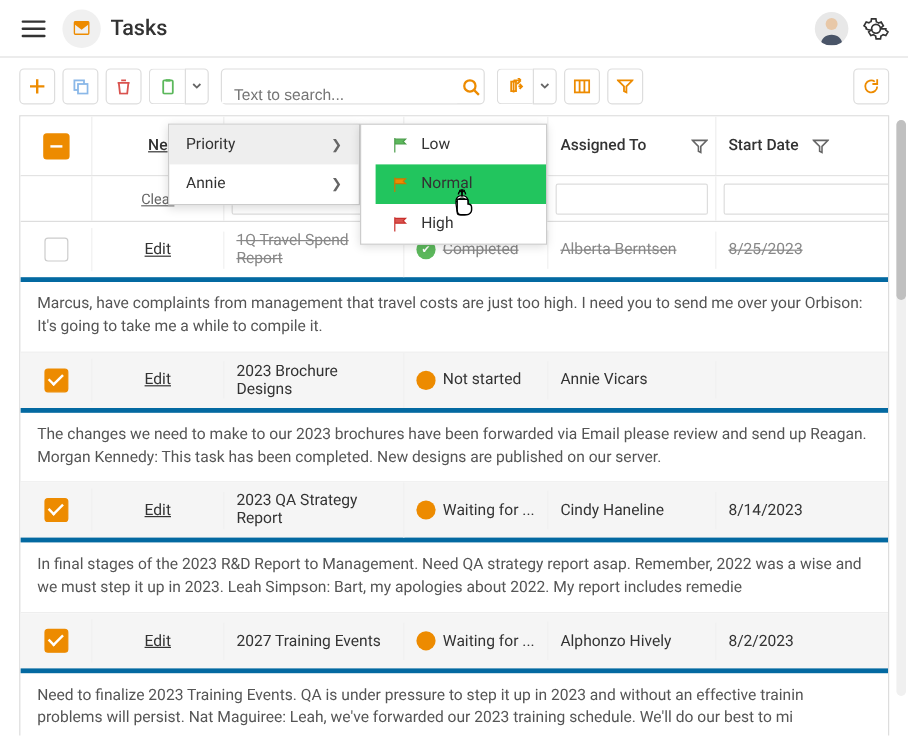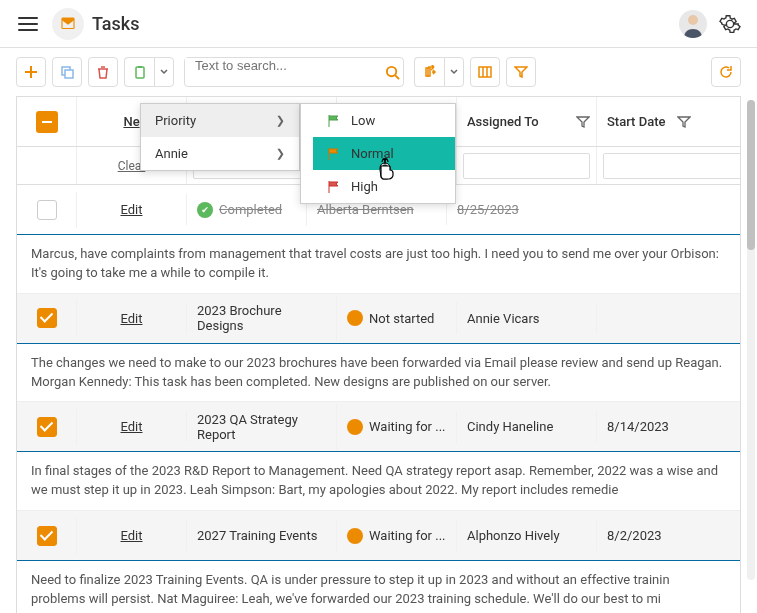--- a/index.html
+++ b/index.html
@@ -11,21 +11,21 @@
 .app-title { font-size: 18px; font-weight: 500; }
 .header-spacer { flex: 1; }
 .avatar { width: 28px; height: 28px; border-radius: 50%; background: #e8e8e8; margin-right: 12px; display:flex; align-items:flex-end; justify-content:center; overflow:hidden; }
 .gear { width: 22px; height: 22px; cursor: pointer; }
 
 .toolbar { display: flex; align-items: center; padding: 8px 16px; gap: 6px; height: 48px; }
 .tbtn { width: 30px; height: 30px; border: 1px solid #ddd; border-radius: 4px; background: #fff; display: flex; align-items: center; justify-content: center; cursor: pointer; }
 .tbtn-group { display: flex; }
 .tbtn-group .tbtn:first-child { border-radius: 4px 0 0 4px; border-right: none; }
 .tbtn-group .tbtn:last-child { border-radius: 0 4px 4px 0; }
-.search-wrap { display: flex; align-items: flex-start; border: 1px solid #ddd; border-radius: 4px; height: 30px; width: 220px; margin-left: 4px; }
+.search-wrap { display: flex; align-items: flex-end; border: 1px solid #ddd; border-radius: 4px; height: 30px; width: 220px; margin-left: 4px; }
 .search-input { flex: 1; border: none; outline: none; padding: 0 10px; font-size: 13px; }
 .search-btn { width: 30px; height: 28px; border: none; background: none; color: #ed8b00; cursor: pointer; display:flex;align-items:center;justify-content:center; }
 .toolbar-spacer { flex: 1; }
 
 .grid { position: relative; margin: 0 16px; border: 1px solid #ddd; height: 540px; overflow: hidden; }
 .grid-header { display: flex; background: #fff; border-bottom: 1px solid #ddd; height: 50px; }
 .gh-cell { border-right: 1px solid #eee; padding: 6px 10px; display: flex; align-items: center; font-weight: 500; font-size: 13px; position: relative; }
 .gh-cell:last-child { border-right: none; }
 .col-sel { width: 60px; justify-content: center; }
 .col-edit { width: 110px; justify-content: center; }
@@ -37,21 +37,21 @@
 .checkbox-all { width: 22px; height: 22px; background: #ed8b00; border-radius: 3px; display: flex; align-items: center; justify-content: center; }
 .checkbox-all::after { content: ''; width: 10px; height: 2px; background: #fff; }
 .filter-row { display: flex; border-bottom: 1px solid #ddd; height: 38px; background: #fff; }
 .fr-cell { border-right: 1px solid #eee; padding: 4px 6px; display: flex; align-items: center; }
 .fr-cell:last-child { border-right: none; }
 .fr-input { width: 100%; height: 26px; border: 1px solid #ddd; border-radius: 2px; padding: 0 6px; font-size: 12px; }
 .clear-link { color: #666; text-decoration: underline; font-size: 12px; cursor: pointer; }
 .date-pick { display: flex; width: 100%; }
 .date-pick input { flex:1; border:1px solid #ddd; border-radius:2px 0 0 2px; height:26px; padding:0 4px; }
 
-.data-row { display: flex; border-bottom: 1px solid #0369a1; min-height: 50px; align-items: center; }
+.data-row { display: flex; border-bottom: 4px solid #0369a1; min-height: 50px; align-items: center; }
 .dr-cell { border-right: 1px solid #f0f0f0; padding: 8px 10px; display: flex; align-items: center; font-size: 13px; }
 .dr-cell:last-child { border-right: none; }
 .selected { background: #f5f5f5; }
 .chk { width: 20px; height: 20px; border: 1.5px solid #ccc; border-radius: 3px; }
 .chk.on { background: #ed8b00; border-color: #ed8b00; position: relative; }
 .chk.on::after { content: ''; position: absolute; left: 5px; top: 1px; width: 5px; height: 10px; border: solid #fff; border-width: 0 2px 2px 0; transform: rotate(45deg); }
 .edit-link { color: #333; text-decoration: underline; cursor: pointer; }
 .strike { text-decoration: line-through; color: #888; }
 .status-cell { display: flex; align-items: center; gap: 6px; }
 .status-dot { width: 16px; height: 16px; border-radius: 50%; display:inline-flex; align-items:center; justify-content:center; font-size:9px; color:#fff; flex-shrink:0; }
@@ -62,21 +62,21 @@
 .scrollbar { position: absolute; right: 2px; top: 100px; width: 8px; height: 480px; background: #f0f0f0; border-radius: 4px; }
 .scrollbar-thumb { width: 8px; height: 150px; background: #c0c0c0; border-radius: 4px; position: absolute; top: 0; }
 
 .ctx-menu { position: absolute; background: #fff; border: 1px solid #ccc; box-shadow: 0 2px 8px rgba(0,0,0,0.15); z-index: 100; }
 .ctx-menu1 { left: 140px; top: 103px; width: 160px; }
 .ctx-item { padding: 9px 14px; font-size: 13px; cursor: pointer; display: flex; align-items: center; justify-content: space-between; gap: 24px; }
 .ctx-item.hover { background: #eee; }
 .ctx-arrow { color: #666; font-size: 11px; }
 .ctx-menu2 { left: 300px; top: 103px; width: 156px; padding-left: 12px; }
 .ctx-item2 { padding: 9px 14px; font-size: 13px; cursor: pointer; display: flex; align-items: center; gap: 10px; }
-.ctx-item2.hover { background: #14b8a6; }
+.ctx-item2.hover { background: #22c55e; }
 .flag { width: 14px; height: 14px; }
 .cursor-icon { position: absolute; left: 378px; top: 158px; width: 20px; height: 22px; z-index: 200; pointer-events:none; }
 </style>
 </head>
 <body>
 
 <div class="header">
   <div class="hamburger">
     <svg viewBox="0 0 24 24">
         <path d="M3 6h18M3 12h18M3 18h18" stroke="#333" stroke-width="2" fill="none" stroke-linecap="round"></path>
@@ -219,20 +219,23 @@
       </div>
   </div>
 
   <div id="rows-container">
       <div class="data-row">
         <div class="dr-cell col-sel" style="justify-content:center">
           <div class="chk "></div>
         </div>
         <div class="dr-cell col-edit" style="justify-content:center">
           <span class="edit-link">Edit</span>
+        </div>
+        <div class="dr-cell col-subj">
+          <span class="strike">1Q Travel Spend Report</span>
         </div>
         <div class="dr-cell col-stat status-cell">
           <span class="status-dot sd-green">✔</span>
           <span class="strike">Completed</span>
         </div>
         <div class="dr-cell col-asg">
           <span class="strike">Alberta Berntsen</span>
         </div>
         <div class="dr-cell col-date">
           <span class="strike">8/25/2023</span>

